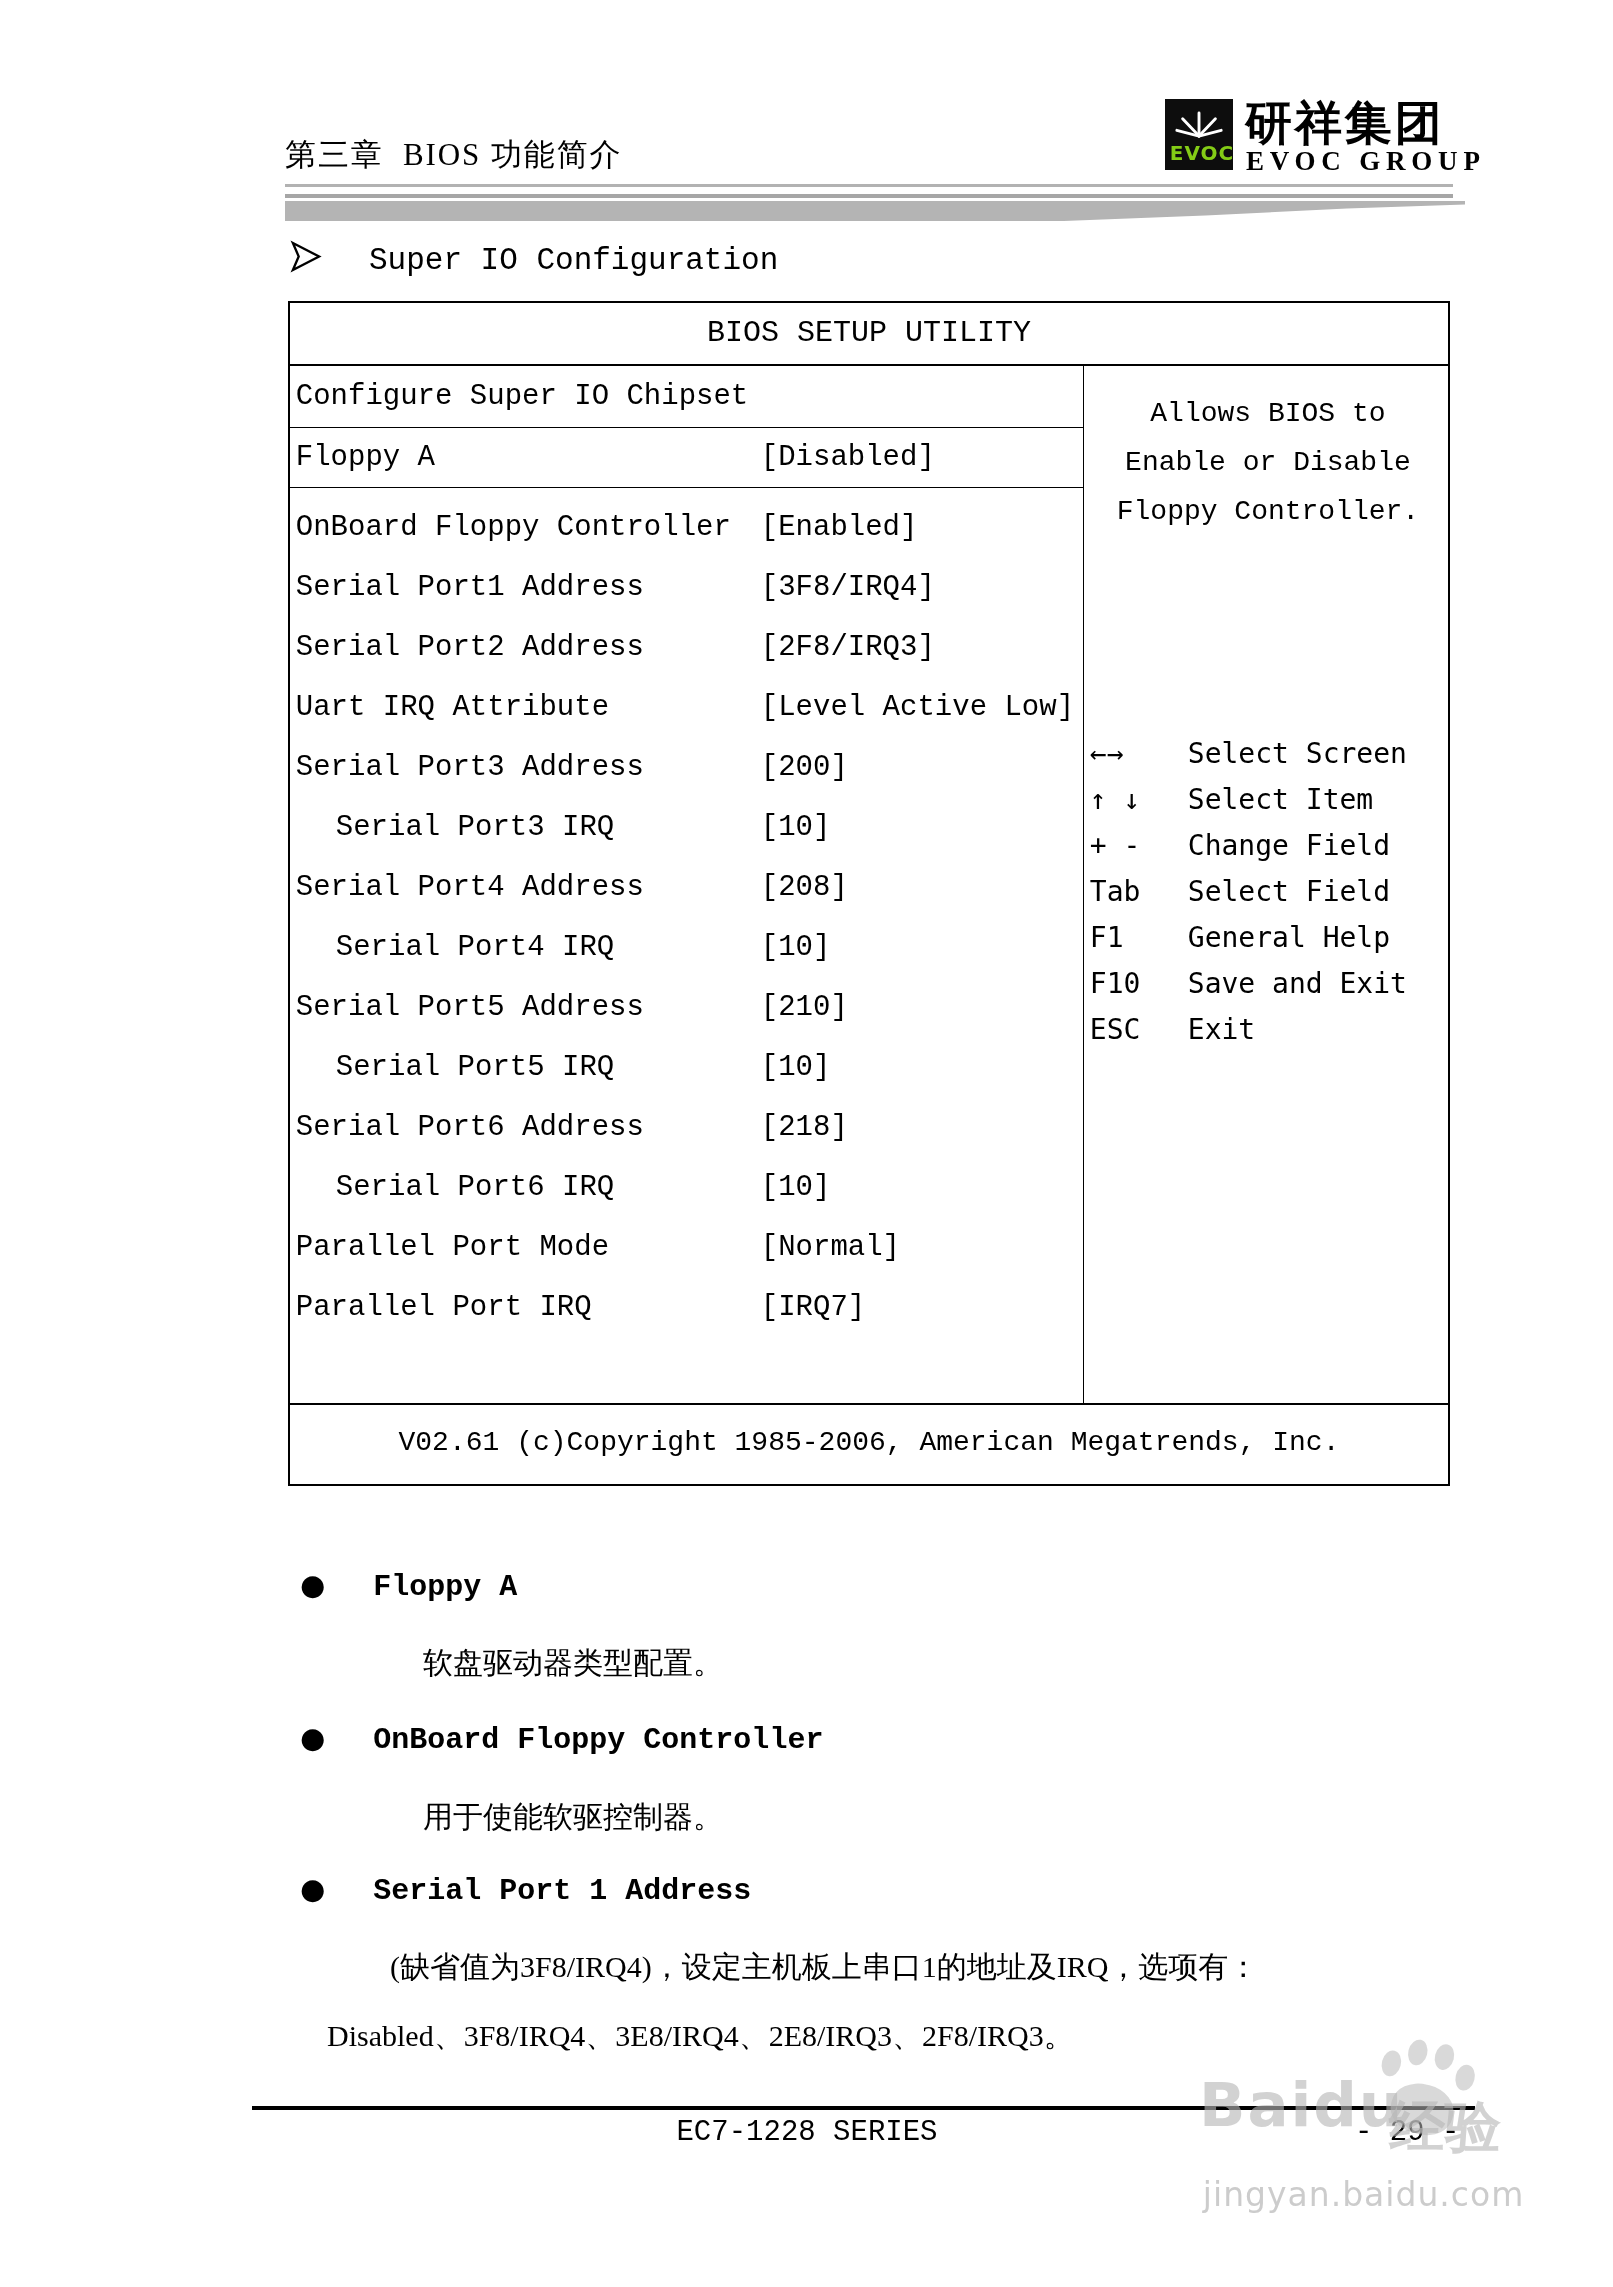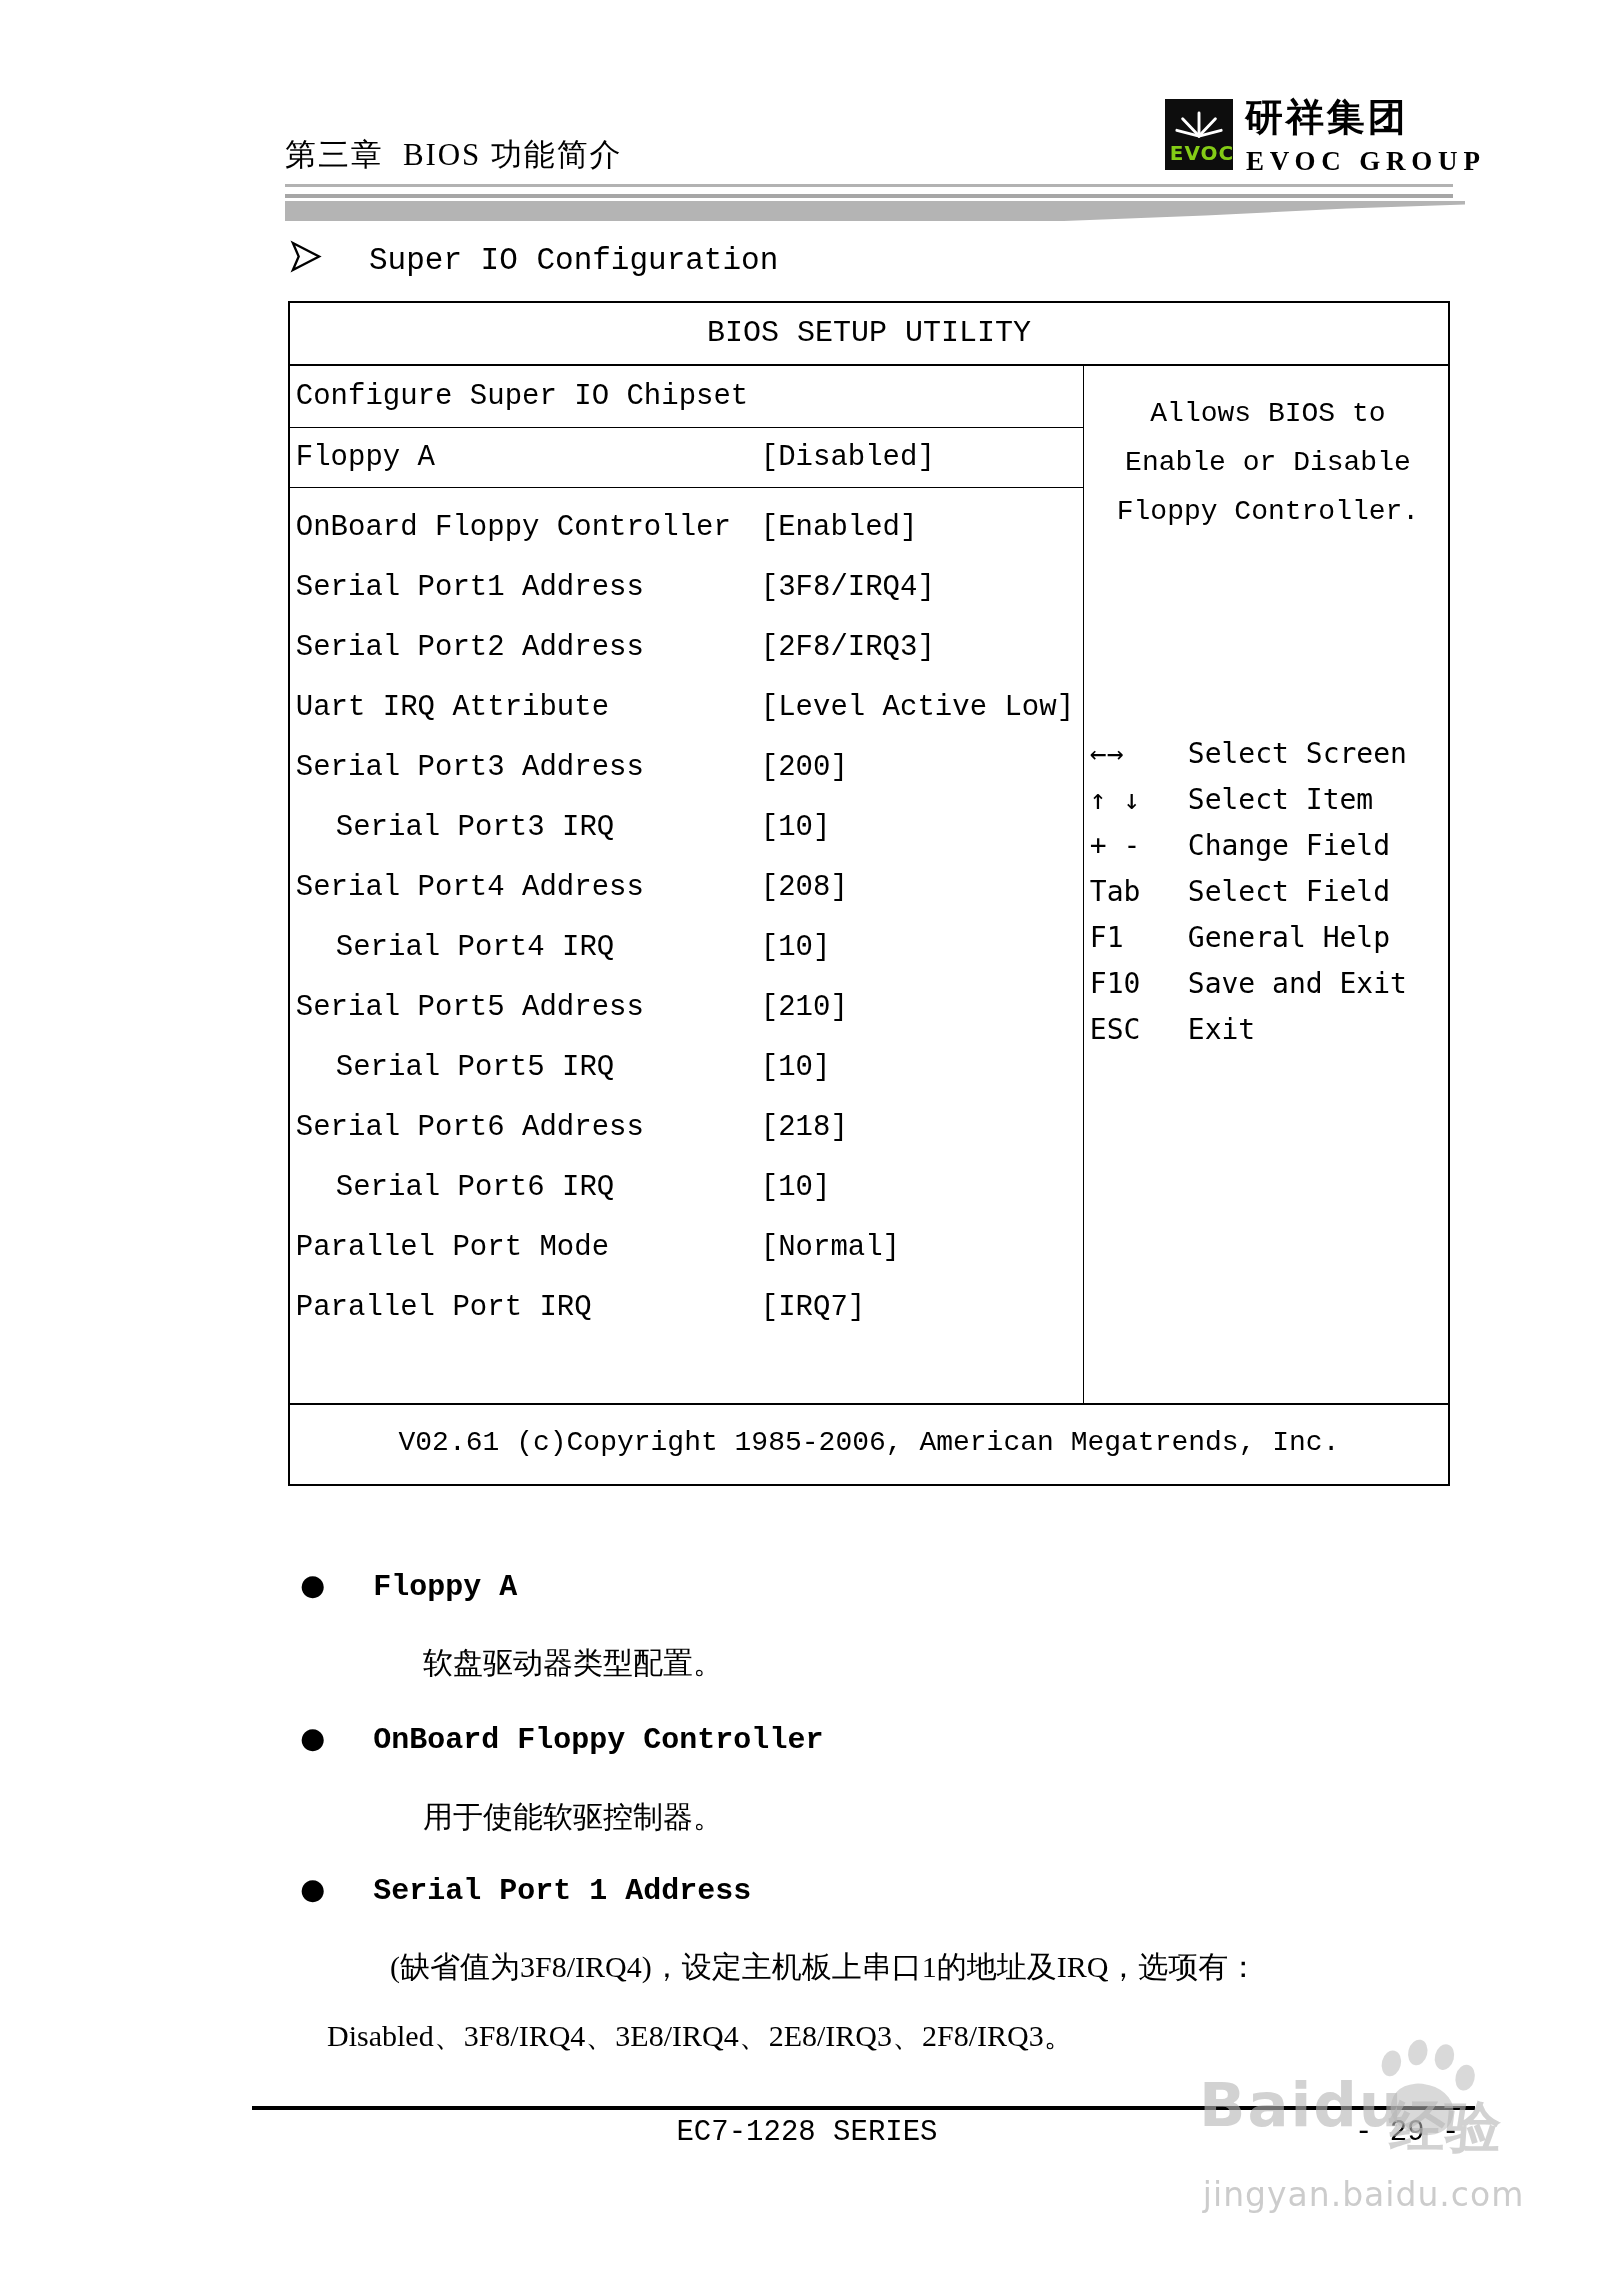--- a/index.html
+++ b/index.html
@@ -14,21 +14,21 @@
     font-family:"Liberation Serif","DejaVu Serif",serif; white-space:pre;
   }
   .logo { position:absolute; left:1165px; top:96px; width:288px; height:81px; }
   .badge { position:absolute; left:0; top:2.9px; width:68px; height:71px; background:#0d0d0d; }
   .badge svg { position:absolute; left:7.7px; top:7.7px; }
   .badge-text {
     position:absolute; left:4.8px; bottom:4.8px; color:#84cc16; font-weight:bold;
     font-size:20px; letter-spacing:1px; font-family:"DejaVu Sans",sans-serif;
   }
   .brand-cn {
-    position:absolute; left:80px; top:-3.8px; font-size:38px; font-weight:900;
+    position:absolute; left:80px; top:-3.8px; font-size:47px; font-weight:900;
     letter-spacing:2.9px; font-family:"DejaVu Sans","Liberation Sans",sans-serif; white-space:nowrap;
   }
   .brand-en {
     position:absolute; left:81px; top:50px; font-size:27px; font-weight:bold;
     letter-spacing:5.8px; font-family:"Liberation Serif",serif; white-space:nowrap;
   }
   .rule-a { position:absolute; left:285px; top:184px; width:1168px; height:2.9px; background:#b2b2b2; }
   .rule-b { position:absolute; left:285px; top:194px; width:1168px; height:3.8px; background:#a6a6a6; }
   .swoosh {
     position:absolute; left:285px; top:201px; width:1180px; height:20px; background:#b4b4b4;

